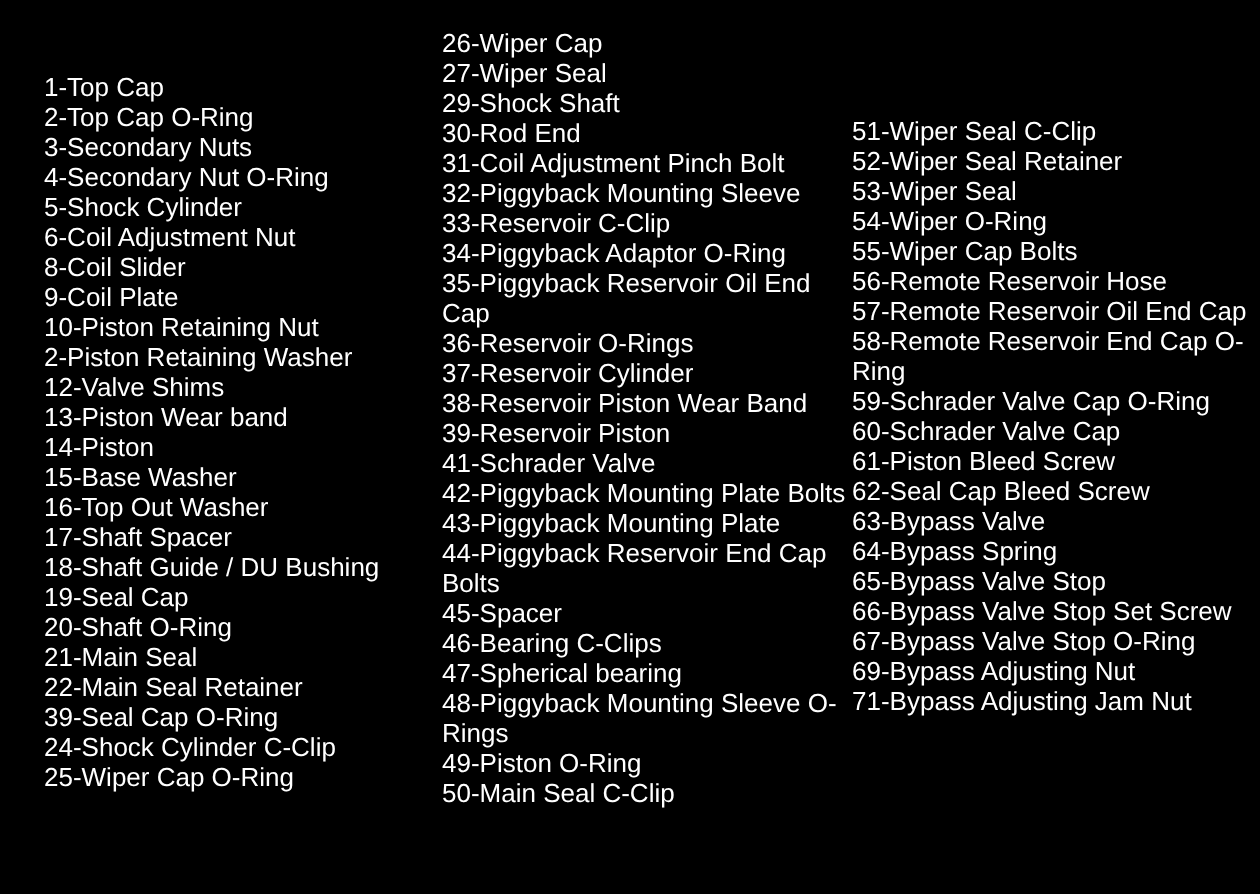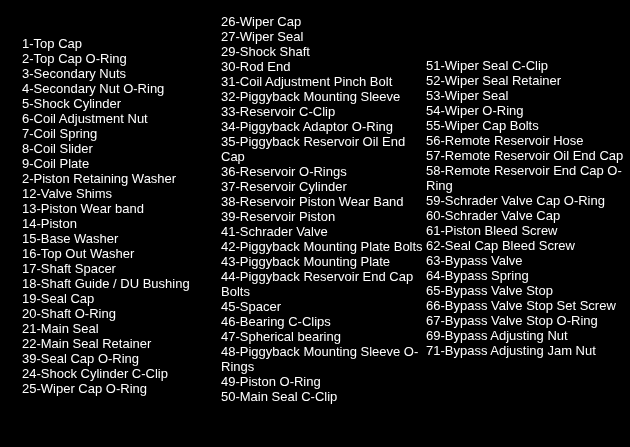--- a/index.html
+++ b/index.html
@@ -33,23 +33,23 @@
 </head>
 <body>
 
 <div id="col1" class="parts-column">
     <div class="part-item">1-Top Cap</div>
     <div class="part-item">2-Top Cap O-Ring</div>
     <div class="part-item">3-Secondary Nuts</div>
     <div class="part-item">4-Secondary Nut O-Ring</div>
     <div class="part-item">5-Shock Cylinder</div>
     <div class="part-item">6-Coil Adjustment Nut</div>
-    <div class="part-item">7-Coil Spring</div>
     <div class="part-item">8-Coil Slider</div>
     <div class="part-item">9-Coil Plate</div>
+    <div class="part-item">10-Piston Retaining Nut</div>
     <div class="part-item">2-Piston Retaining Washer</div>
     <div class="part-item">12-Valve Shims</div>
     <div class="part-item">13-Piston Wear band</div>
     <div class="part-item">14-Piston</div>
     <div class="part-item">15-Base Washer</div>
     <div class="part-item">16-Top Out Washer</div>
     <div class="part-item">17-Shaft Spacer</div>
     <div class="part-item">18-Shaft Guide / DU Bushing</div>
     <div class="part-item">19-Seal Cap</div>
     <div class="part-item">20-Shaft O-Ring</div>

